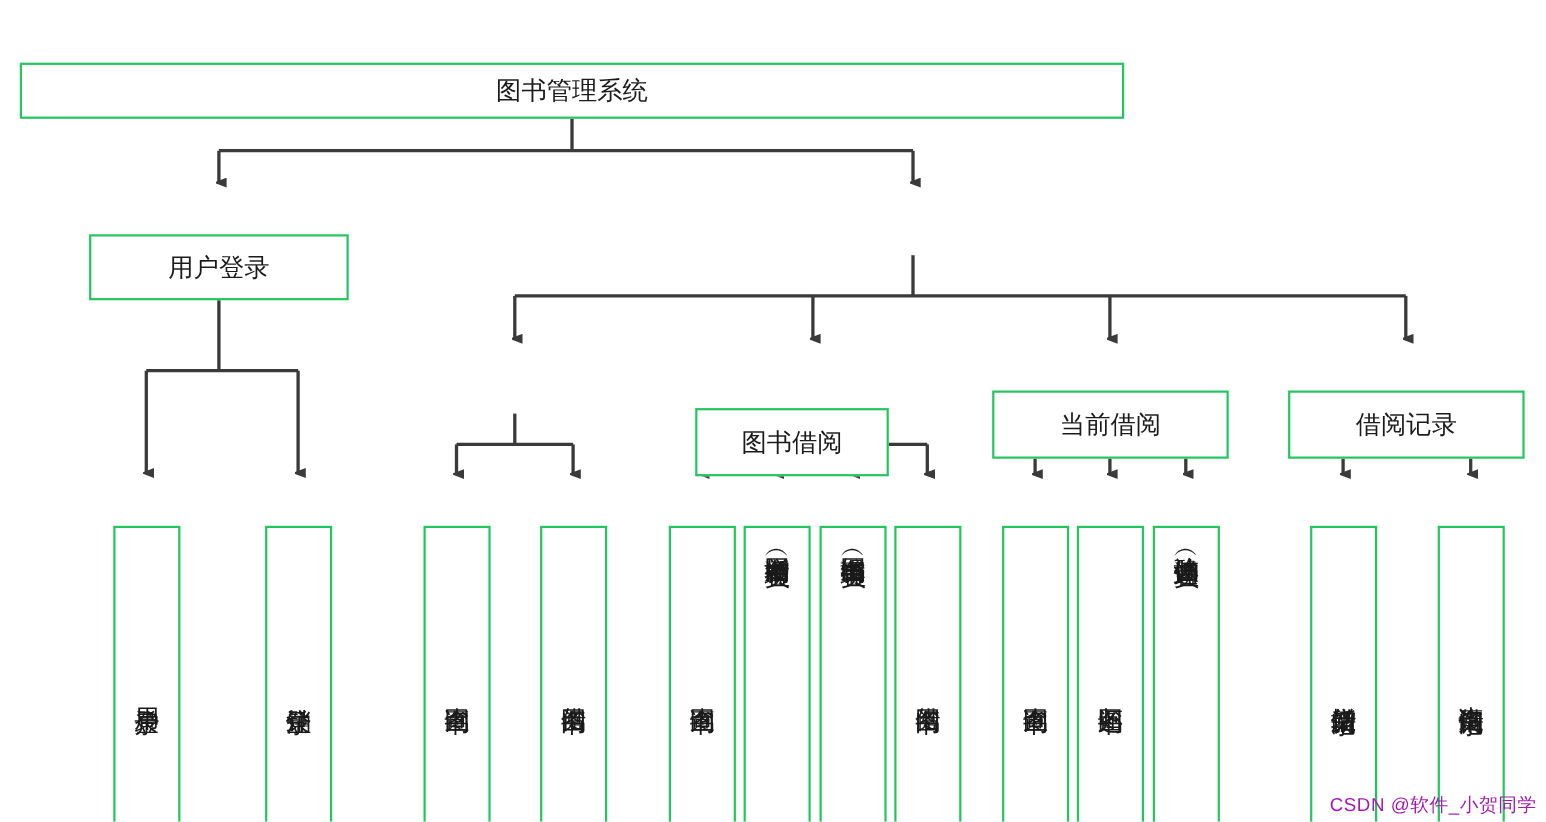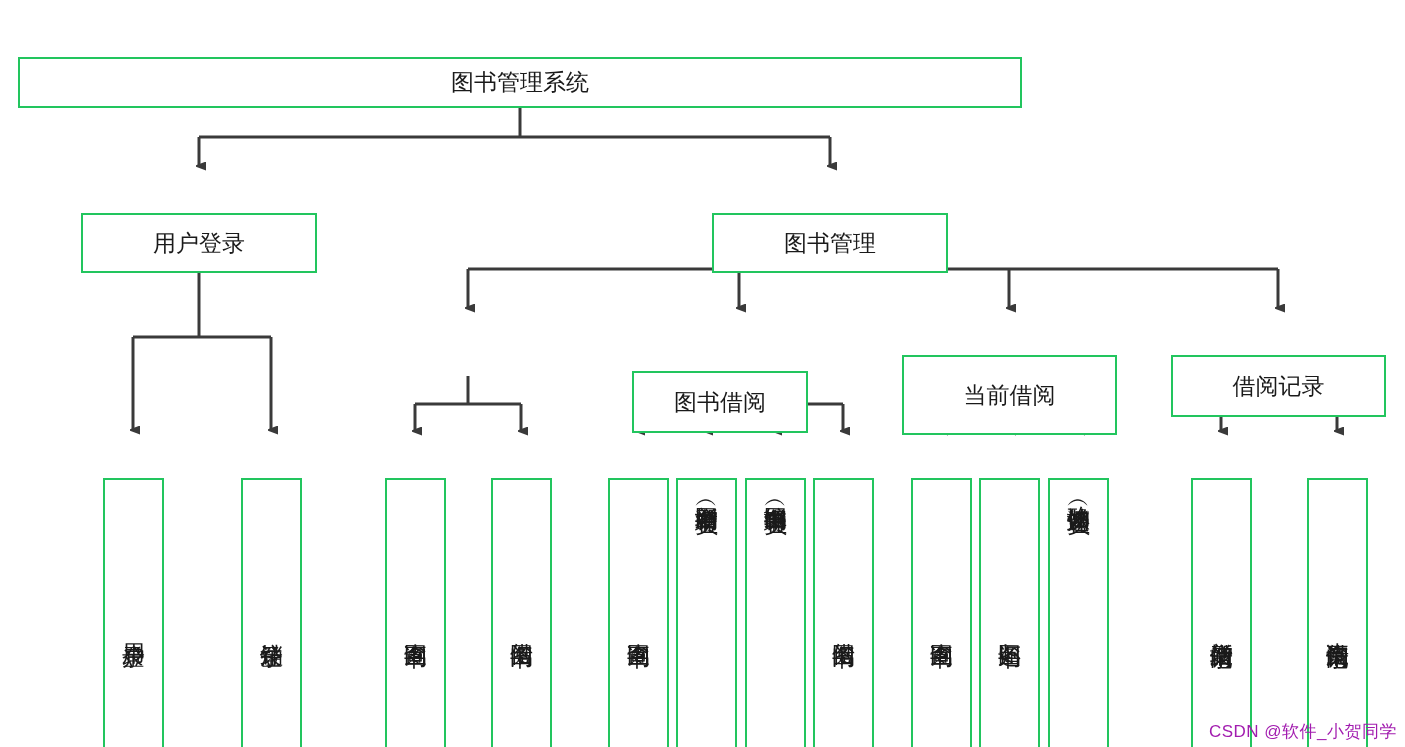--- a/index.html
+++ b/index.html
@@ -134,30 +134,27 @@
   </svg>
 
   <div class="node root horizontal" style="left:18px; top:16px; width:1004px; height:51px;">
     <span class="node-label">图书管理系统</span>
   </div>
 
   <div class="node horizontal" style="left:81px; top:172px; width:236px; height:60px;">
     <span class="node-label">用户登录</span>
   </div>
 
-  <div class="node horizontal" style="left:712px; top:172px; width:236px; height:60px;">
-    <span class="node-label">图书管理</span>
-  </div>
 
 
   <div class="node horizontal" style="left:632px; top:330px; width:176px; height:62px;">
     <span class="node-label">图书借阅</span>
   </div>
 
-  <div class="node horizontal" style="left:902px; top:314px; width:215px; height:80px;">
+  <div class="node horizontal" style="left:902px; top:314px; width:215px; height:62px;">
     <span class="node-label">当前借阅</span>
   </div>
 
   <div class="node horizontal" style="left:1171px; top:314px; width:215px; height:62px;">
     <span class="node-label">借阅记录</span>
   </div>
 
   <div class="node vertical mid" style="left:103px; top:437px; width:61px; height:298px;">
     <span class="node-label">用户登录</span>
   </div>

